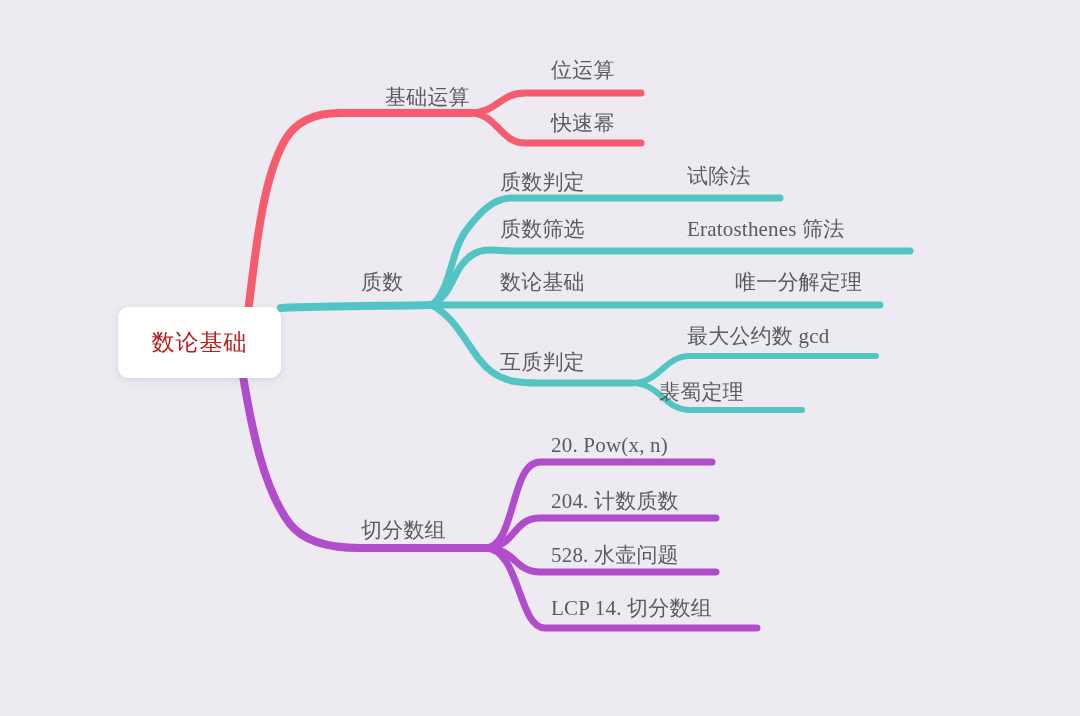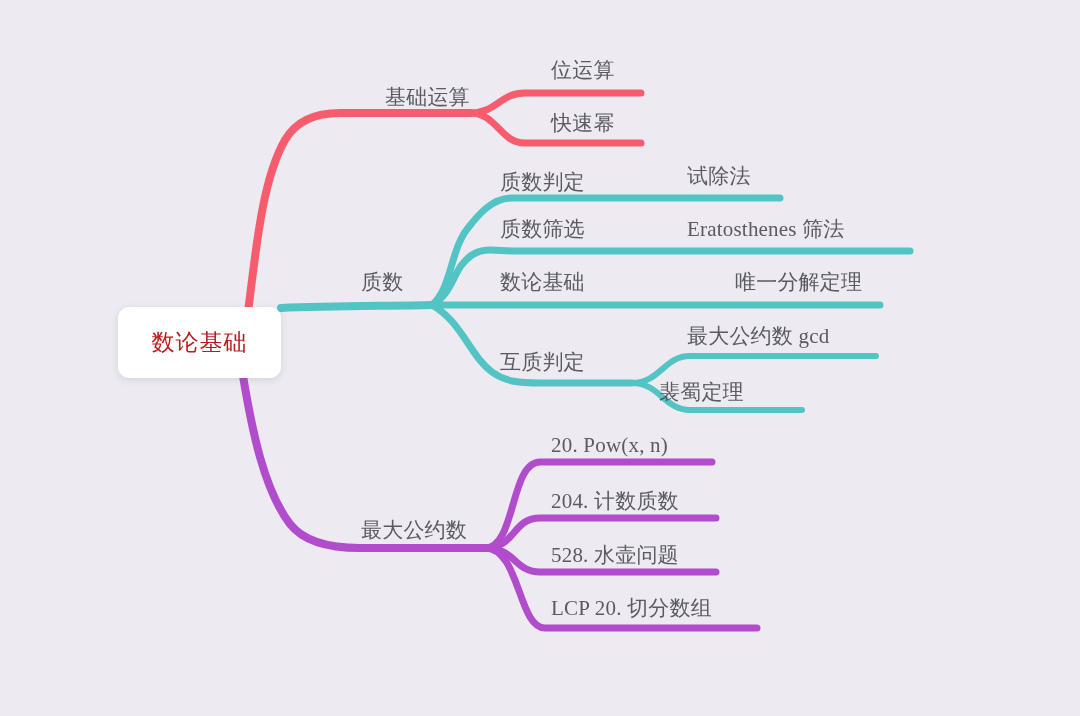--- a/index.html
+++ b/index.html
@@ -89,34 +89,34 @@
       <path stroke="#b14ccd" stroke-width="7" d="M485,548 C520,548 518,628 545,628 L757,628"></path>
     </g>
   </svg>
 
   <div id="root-node">
     <span id="root-node-label">数论基础</span>
   </div>
 
   <div class="node-label lvl1" style="left:361px; top:87px;margin-left:24px;">基础运算</div>
   <div class="node-label lvl1" style="left:361px; top:272px;">质数</div>
-  <div class="node-label lvl1" style="left:361px; top:520px;">最大公约数</div>
+  <div class="node-label lvl1" style="left:361px; top:520px;">切分数组</div>
 
   <div class="node-label lvl2" style="left:551px; top:60px;">位运算</div>
   <div class="node-label lvl2" style="left:551px; top:113px;">快速幂</div>
 
   <div class="node-label lvl2" style="left:500px; top:172px;">质数判定</div>
   <div class="node-label lvl2" style="left:500px; top:219px;">质数筛选</div>
   <div class="node-label lvl2" style="left:500px; top:272px;">数论基础</div>
   <div class="node-label lvl2" style="left:500px; top:352px;text-align:right;">互质判定</div>
 
   <div class="node-label lvl2" style="left:687px; top:166px;">试除法</div>
   <div class="node-label lvl2" style="left:687px; top:219px;">Eratosthenes 筛法</div>
   <div class="node-label lvl2" style="left:711px; top:272px;padding-left:24px;">唯一分解定理</div>
   <div class="node-label lvl2" style="left:687px; top:326px;">最大公约数 gcd</div>
   <div class="node-label lvl2" style="left:659px; top:382px;">裴蜀定理</div>
 
   <div class="node-label lvl2" style="left:551px; top:435px;">20. Pow(x, n)</div>
   <div class="node-label lvl2" style="left:551px; top:491px;">204. 计数质数</div>
   <div class="node-label lvl2" style="left:551px; top:545px;">528. 水壶问题</div>
-  <div class="node-label lvl2" style="left:551px; top:598px;">LCP 20. 切分数组</div>
+  <div class="node-label lvl2" style="left:551px; top:598px;">LCP 14. 切分数组</div>
 
 </div>
 
 </body></html>

